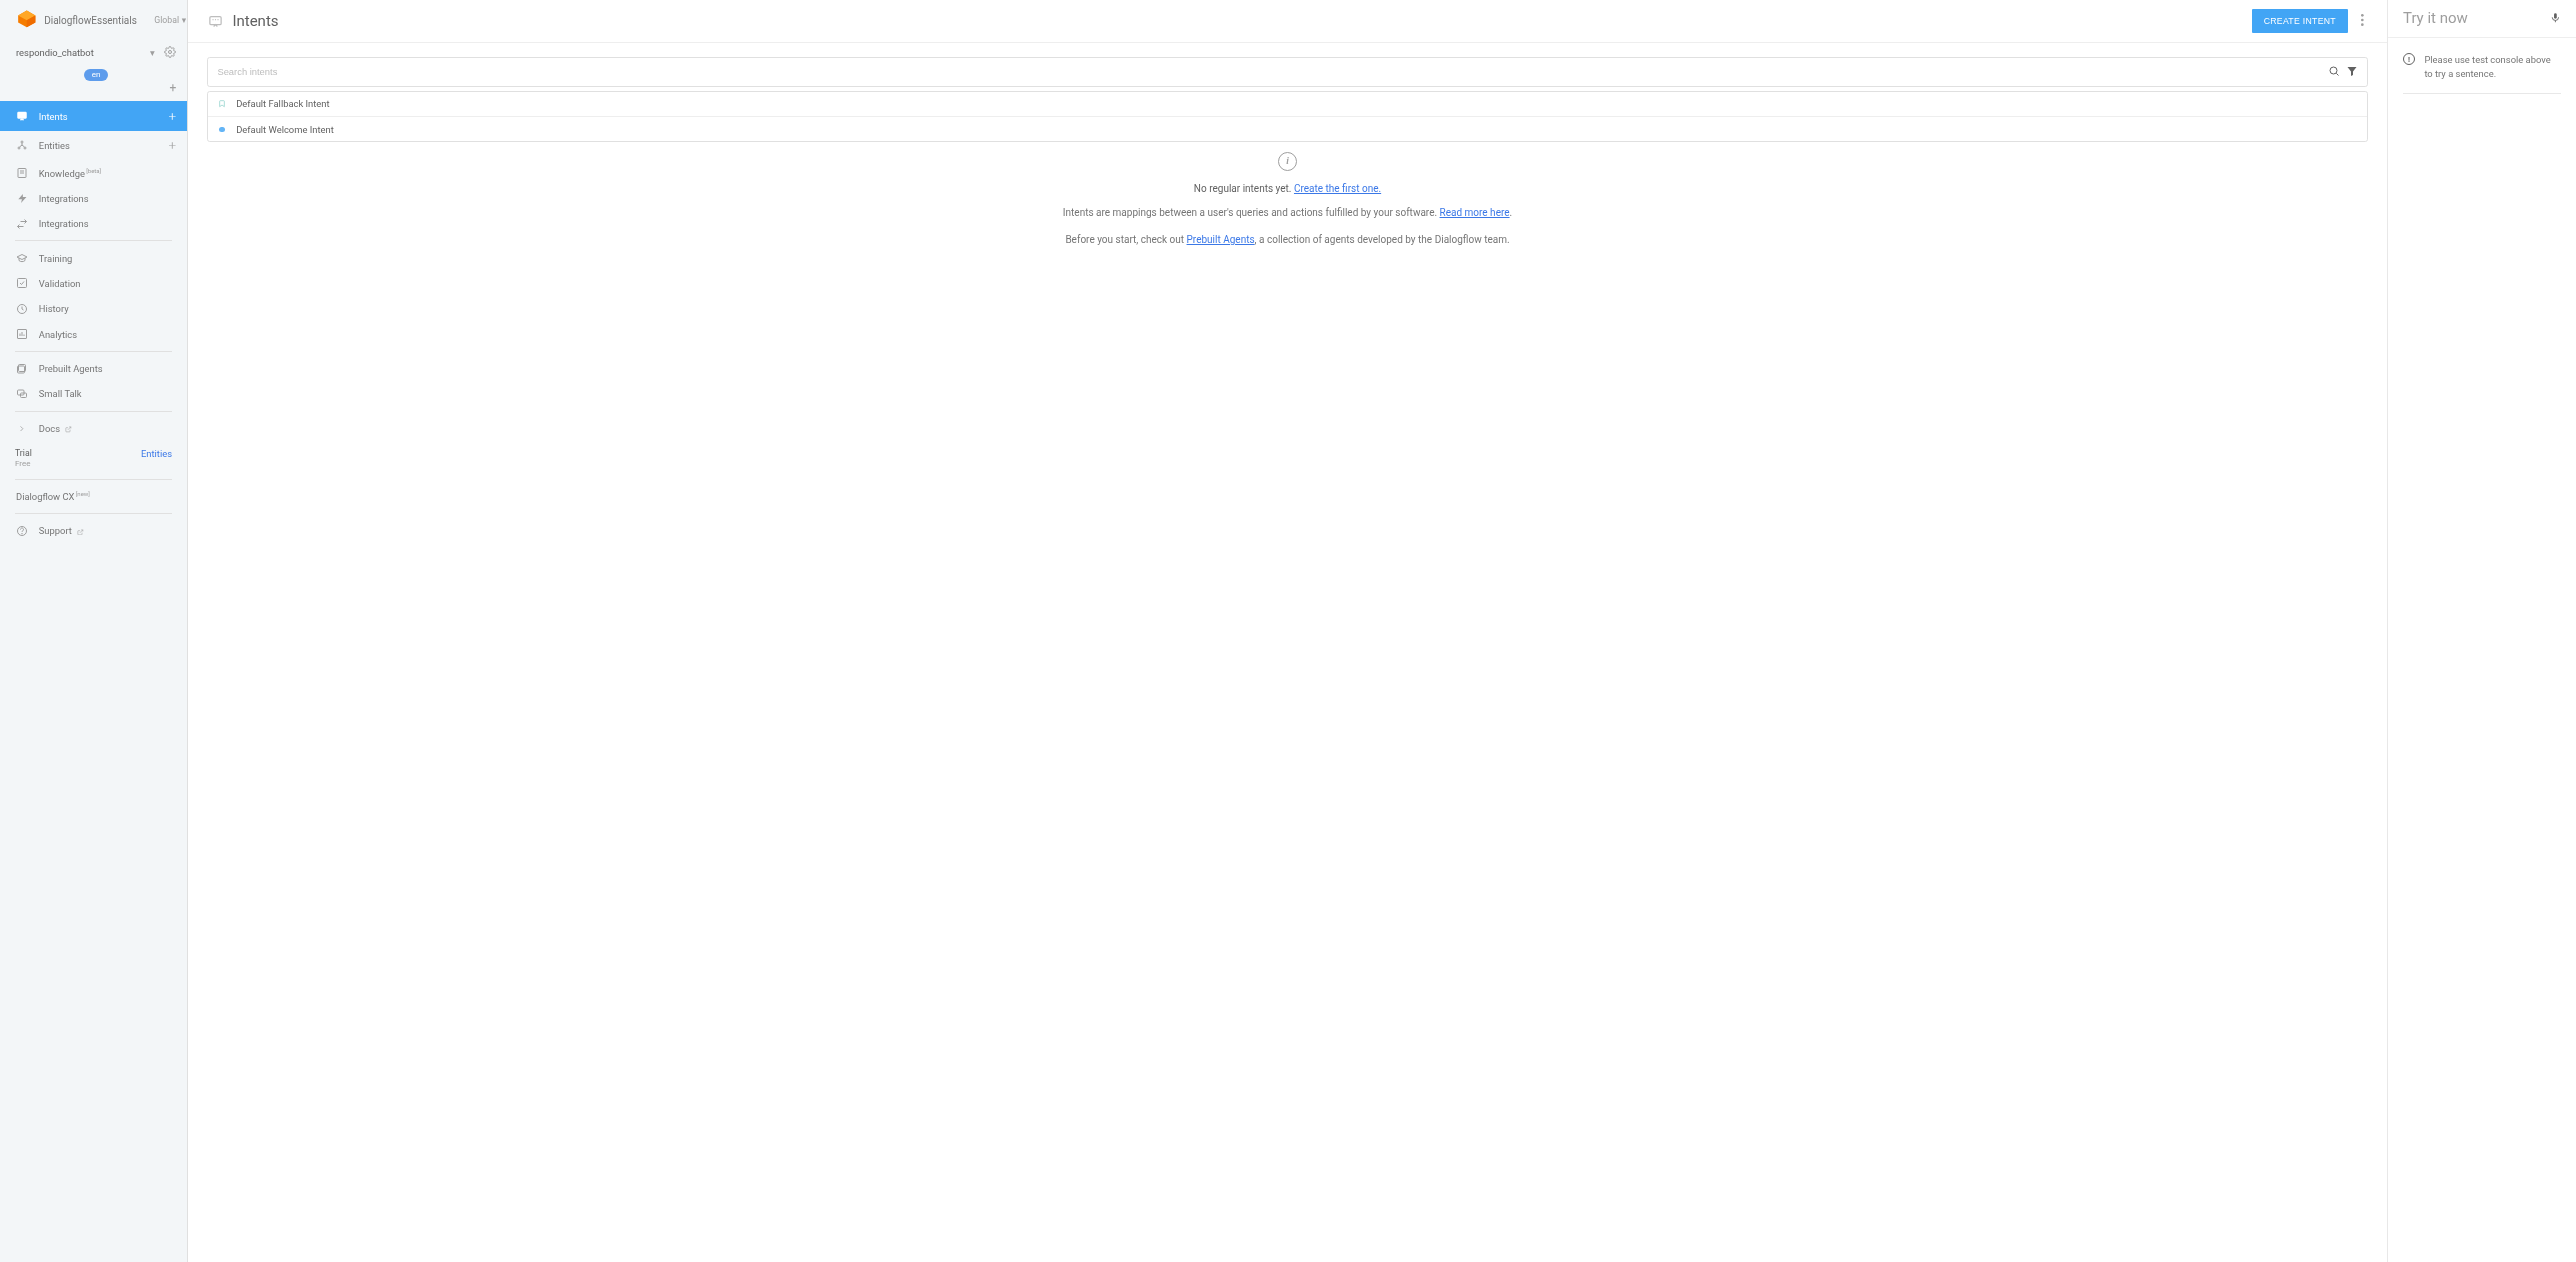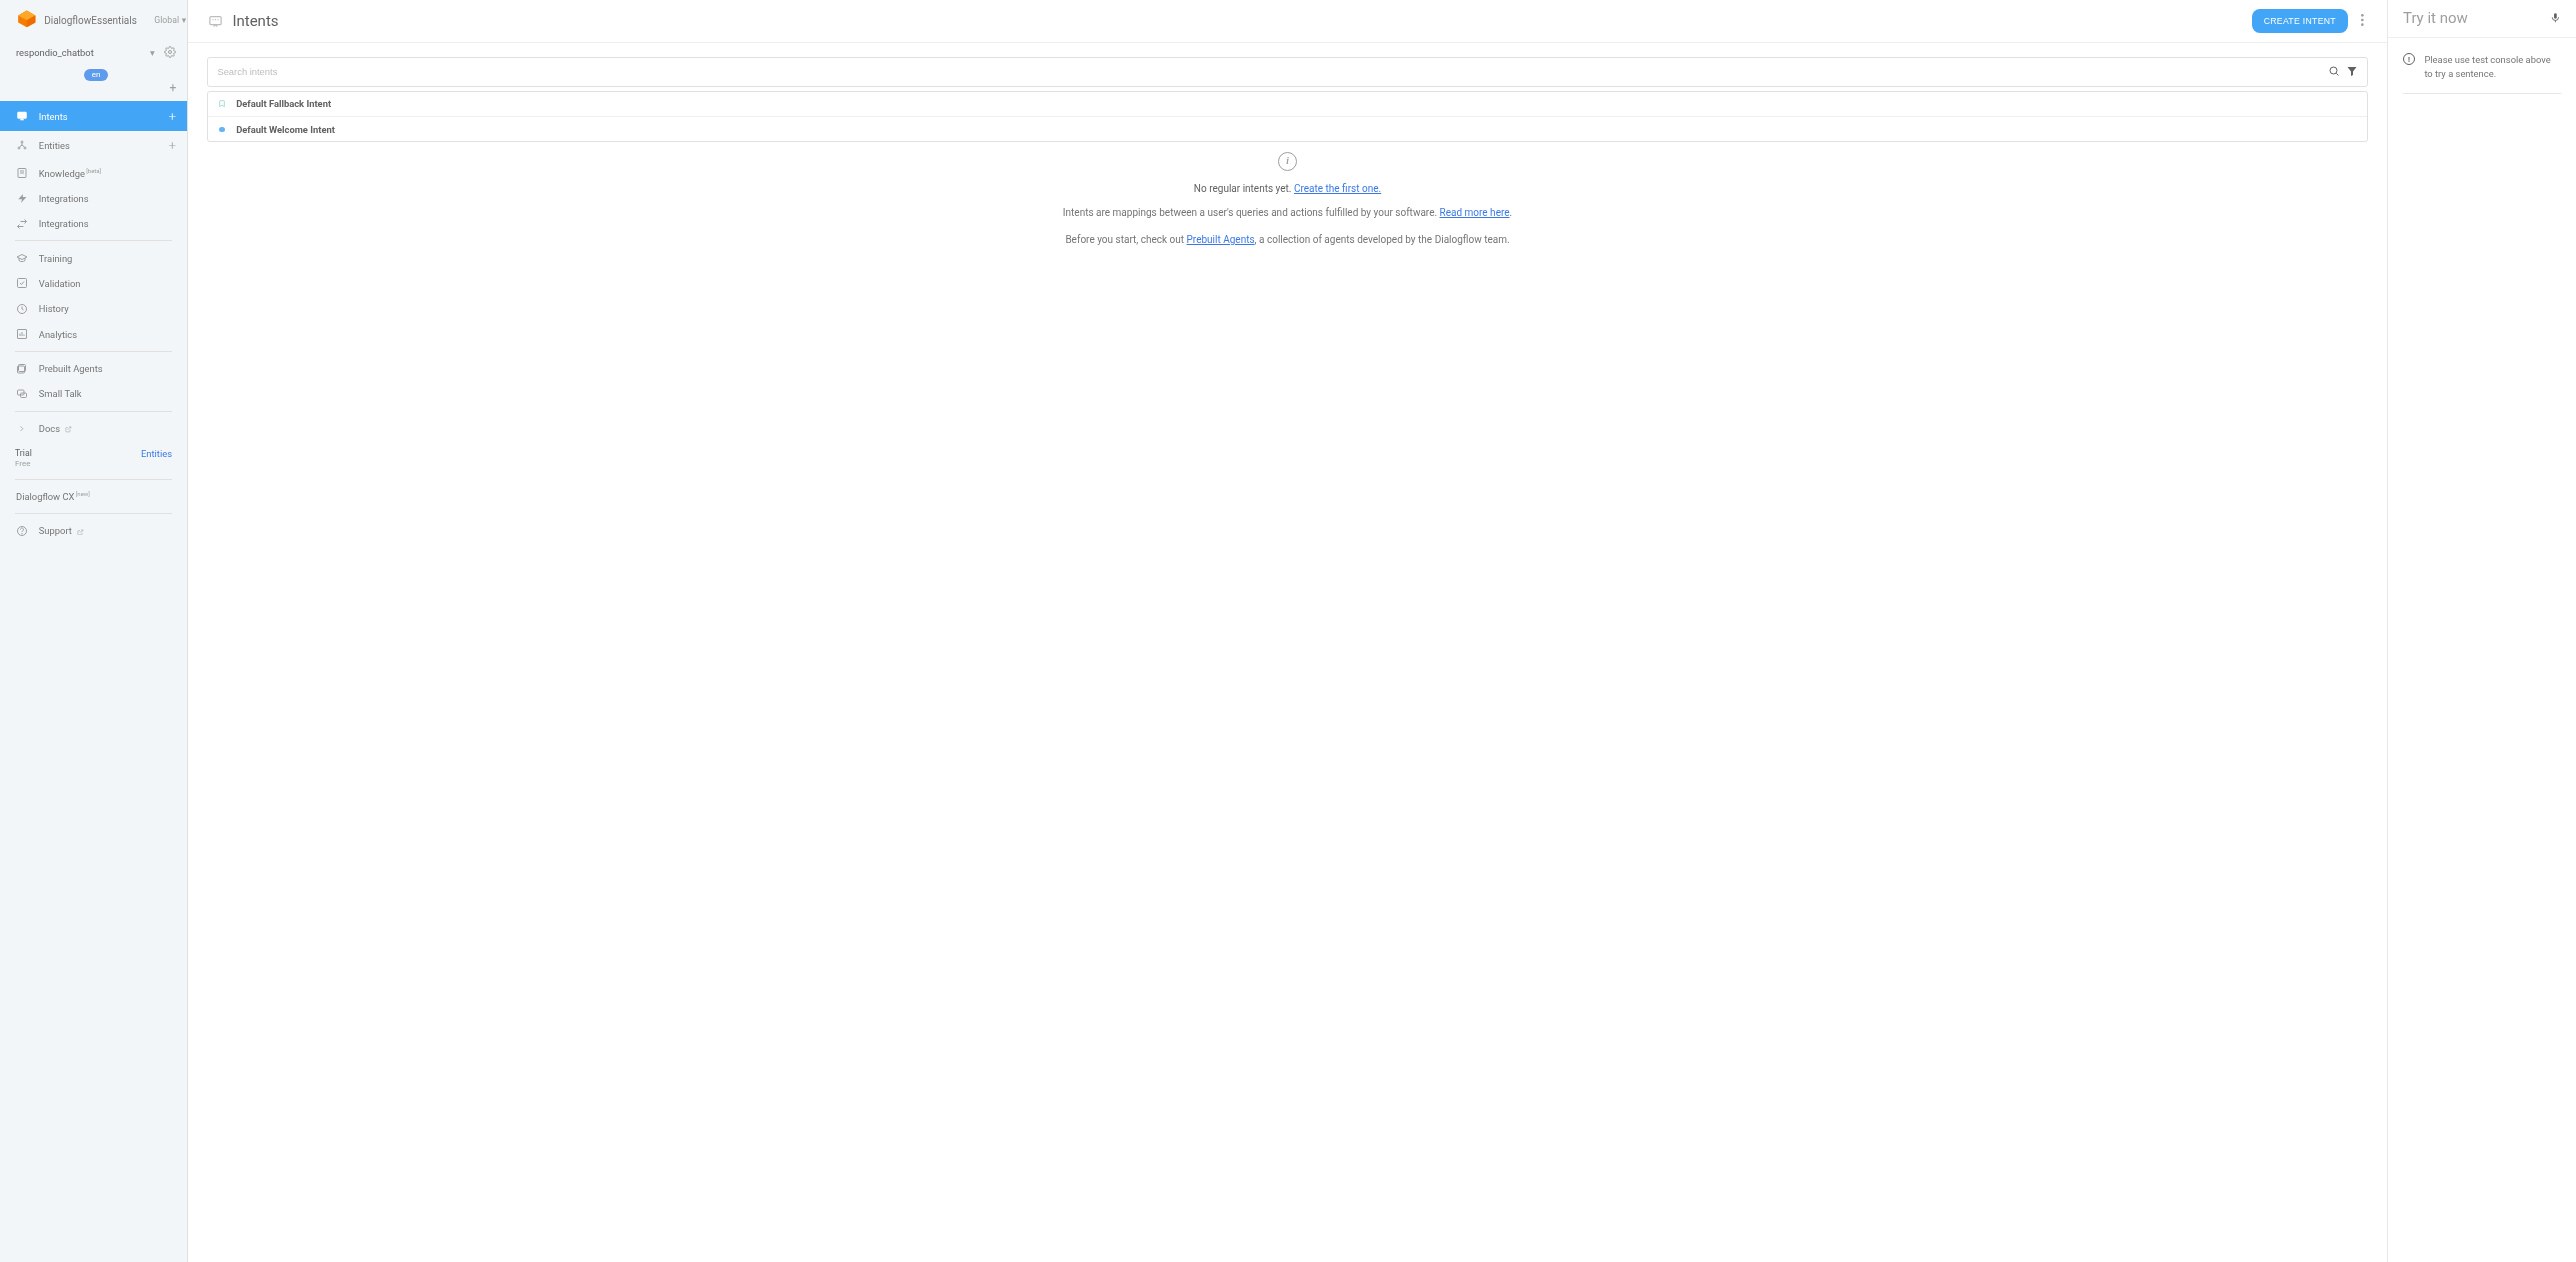--- a/index.html
+++ b/index.html
@@ -39,31 +39,31 @@
   .trial-left { display:flex; flex-direction:column; gap:1.3px; }
   .trial-title { font-size: 8.7px; color:#616161; }
   .trial-sub { font-size: 8px; color:#9e9e9e; }
   .trial-upgrade { margin-left:auto; color:#3b78e7; font-size: 9.4px; cursor:pointer; }
 
   
   .main { flex:1; display:flex; flex-direction:column; border-right: 0.7px solid #e8e8e8; }
   .main-header { display:flex; align-items:center; padding: 9.4px 19px; border-bottom: 0.7px solid #eee; gap: 9.4px; }
   .page-icon { width:16px; height:16px; display:flex; align-items:center; justify-content:center; color:#bdbdbd; }
   .page-title { font-size: 15px; color:#616161; font-weight: 400; flex:1; }
-  .btn-primary { background:#42a5f5; color:#fff; border:none; font-size: 8.7px; font-weight:500; letter-spacing: 0.3px; padding: 6.7px 12px; border-radius: 8px; cursor:pointer;text-align:center; }
+  .btn-primary { background:#42a5f5; color:#fff; border:none; font-size: 8.7px; font-weight:500; letter-spacing: 0.3px; padding: 6.7px 12px; border-radius: 1px; cursor:pointer;text-align:center; }
   .more-btn { color:#9e9e9e; cursor:pointer; padding: 0 4px; }
 
   .main-body { padding: 13.5px 19px; overflow-y:auto; }
   .search-box { border:0.7px solid #e0e0e0; border-radius: 2.7px; display:flex; align-items:center; padding: 0 9.4px; height: 30px; margin-bottom: 4px; }
   .search-input { flex:1; border:none; outline:none; font-size: 9.4px; color:#616161; padding: 5.4px 0; }
   .search-input::placeholder { color:#bdbdbd; }
   .search-icon, .filter-icon { color:#757575; margin-left: 5.4px; cursor:pointer; }
 
   .intent-list { border:0.7px solid #e0e0e0; border-radius: 2.7px; overflow:hidden; }
-  .intent-row { display:flex; align-items:center; padding: 6.7px 9.4px; gap: 9.4px; font-size: 9.4px; color:#616161; border-bottom: 0.7px solid #eee; cursor:pointer;font-weight:bold; }
+  .intent-row { display:flex; align-items:center; padding: 6.7px 9.4px; gap: 9.4px; font-size: 9.4px; color:#616161; border-bottom: 0.7px solid #eee; cursor:pointer; }
   .intent-row:last-child { border-bottom: none; }
   .intent-bookmark { width:9.4px; height:9.4px; display:flex; align-items:center; justify-content:center; }
   .intent-dot { width:5.4px; height:5.4px; border-radius:50%; background:#64b5f6; margin: 0 2px; }
 
   .empty-state { text-align:center; padding: 9.4px 54px; color:#757575; }
   .empty-infoicon { display:inline-flex; width:19px; height:19px; border: 1.3px solid #9e9e9e; border-radius:50%; align-items:center; justify-content:center; color:#9e9e9e; font-family: Georgia, serif; font-style: italic; font-weight:bold; margin-bottom: 8px; font-size:9.4px; }
   .empty-head { font-size:10px; color:#616161; margin: 4px 0 10.8px; }
   .empty-para { font-size:10px; color:#757575; margin: 0 0 12px; line-height:1.55; }
   .link { color:#3b78e7; text-decoration: underline; cursor:pointer; }
 

